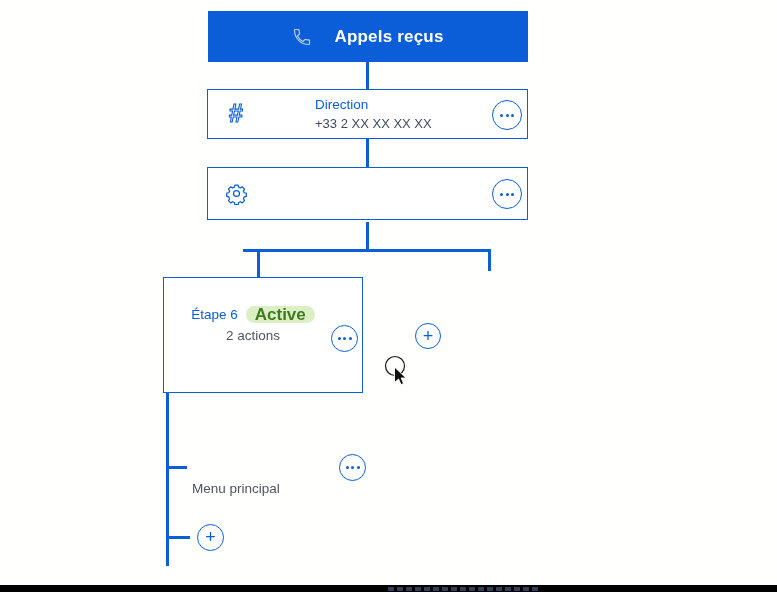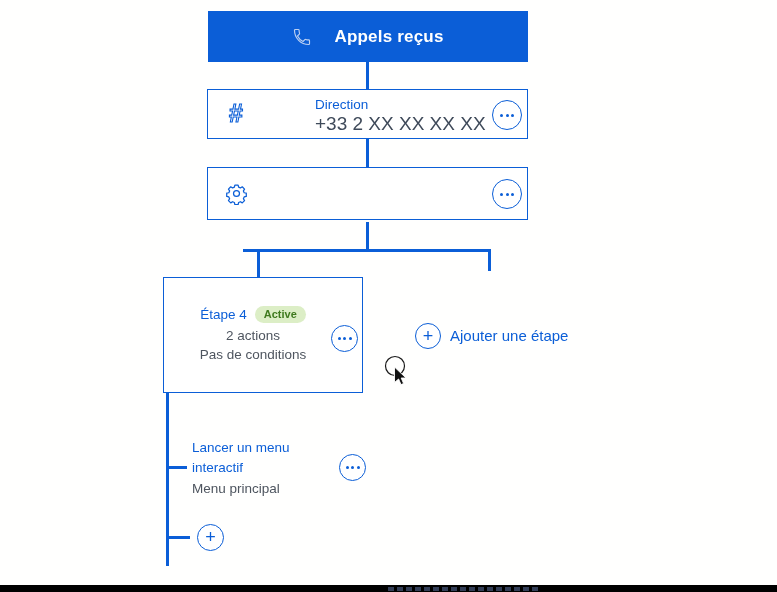--- a/index.html
+++ b/index.html
@@ -24,35 +24,35 @@
 
   
   .line{position:absolute;background:var(--accent)}
 
   
   .card{position:absolute;left:207px;width:321px;background:#fff;border:1.5px solid var(--accent)}
   .card .icon-wrap{position:absolute;left:15px;top:50%;transform:translateY(-50%);width:26px;height:28px;
     display:flex;align-items:center;justify-content:center}
   .card .texts{position:absolute;left:107px;top:50%;transform:translateY(-50%)}
   .card .title{color:var(--accent);font-size:13.5px;line-height:19px}
-  .card .subtitle{color:var(--subtitle-text);font-size:19px;line-height:20px}
+  .card .subtitle{color:var(--subtitle-text);font-size:13px;line-height:20px}
 
   .menu-btn{position:absolute;border:1.5px solid var(--accent);border-radius:50%;background:#fff;
     display:flex;align-items:center;justify-content:center;gap:2.5px;cursor:pointer}
   .menu-btn .dot{width:3px;height:3px;border-radius:50%;background:var(--accent)}
   .menu-lg{width:30px;height:30px}
   .menu-sm{width:27px;height:27px}
 
   
   .step-card{position:absolute;left:163px;top:277px;width:200px;height:116px;background:#fff;
     border:1.5px solid var(--accent);cursor:pointer}
   .step-card .content{position:absolute;left:10px;top:27px;width:158px;text-align:center}
   .step-title-row{display:inline-flex;align-items:center;gap:8px}
   .step-title{color:var(--accent);font-size:13.5px}
-  .badge{background:var(--badge-bg);color:var(--badge-text);font-size:11px;font-weight:700;
+  .badge{background:var(--badge-bg);color:var(--badge-text);font-size:17px;font-weight:700;
     padding:2px 9px;border-radius:9px;line-height:13px}
   .step-line{color:var(--muted-text);font-size:13.5px;line-height:19px}
   .step-line.first{margin-top:3px}
 
   
   .plus-circle{border:1.5px solid var(--accent);border-radius:50%;background:#fff;color:var(--accent);
     display:flex;align-items:center;justify-content:center;cursor:pointer}
   .plus-circle span{font-size:18px;font-weight:400;line-height:1;margin-top:-1px}
 
   .add-step{position:absolute;left:415px;top:323px;display:flex;align-items:center;gap:9px;cursor:pointer}
@@ -124,44 +124,41 @@
   </div>
 
   <div class="line" style="left:366px;top:222px;width:3px;height:29px"></div>
   <div class="line" style="left:243px;top:249px;width:248px;height:3px"></div>
   <div class="line" style="left:257px;top:249px;width:3px;height:28px"></div>
   <div class="line" style="left:488px;top:249px;width:3px;height:22px"></div>
 
   <div class="step-card">
     <div class="content">
       <div class="step-title-row">
-        <span class="step-title">Étape 4</span>
+        <span class="step-title">Étape 6</span>
         <span class="badge">Active</span>
       </div>
       <div class="step-line first">2 actions</div>
-      <div class="step-line">Pas de conditions</div>
     </div>
     <div class="menu-btn menu-sm" style="left:167px;top:47px">
       <div class="dot"></div>
         <div class="dot"></div>
         <div class="dot"></div>
     </div>
   </div>
 
   <div class="add-step">
     <div class="plus-circle">
         <span>+</span>
       </div>
-    <span class="label">Ajouter une étape</span>
   </div>
 
   <div class="line" style="left:166px;top:393px;width:3px;height:173px"></div>
 
   <div class="line" style="left:166px;top:466px;width:21px;height:3px"></div>
-  <div class="action-title">Lancer un menu interactif</div>
   <div class="action-subtitle">Menu principal</div>
   <div class="menu-btn menu-sm" style="position:absolute;left:339px;top:454px">
     <div class="dot"></div>
       <div class="dot"></div>
       <div class="dot"></div>
   </div>
 
   <div class="line" style="left:166px;top:536px;width:24px;height:3px"></div>
   <div class="plus-circle add-action">
       <span>+</span>

